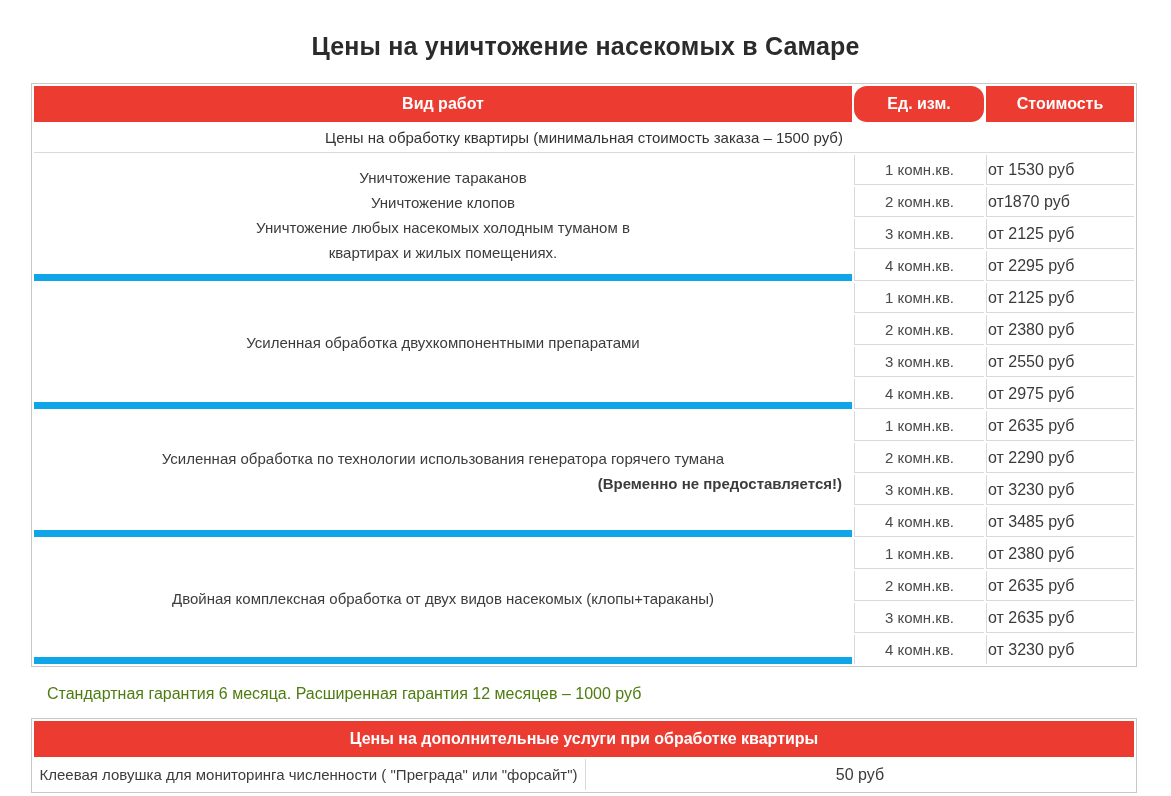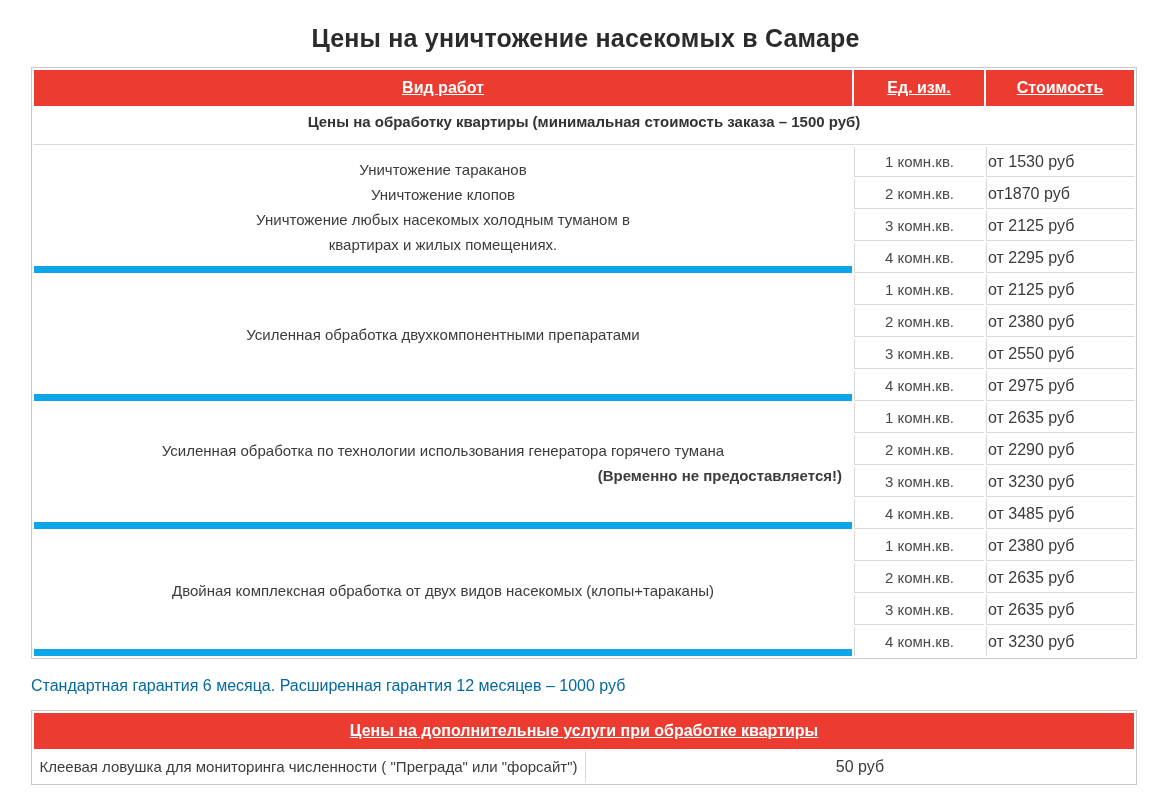--- a/index.html
+++ b/index.html
@@ -10,21 +10,21 @@
     color: #333333;
   }
   .page {
     width: 1171px;
     height: 796px;
     background: #ffffff;
     overflow: hidden;
     position: relative;
   }
   .page-title {
-    margin: 0;
+    margin: 8px;
     padding: 24px 0 14px 0;
     text-align: center;
     font-size: 25px;
     font-weight: bold;
     color: #2b2b2b;
     letter-spacing: 0.2px;
   }
   table.price-table {
     margin-left: 31px;
     width: 1106px;
@@ -33,29 +33,28 @@
     border-spacing: 2px;
     table-layout: fixed;
   }
   th.red-head {
     background: #ec3c31;
     color: #ffffff;
     font-size: 16px;
     font-weight: bold;
     padding: 9px 4px;
     text-align: center;
-    text-decoration: underline;
-  }
-  th.col-unit  { width: 122px; }
+  }
+  th.col-unit  { width: 122px; border-radius: 13px; }
   th.col-price { width: 140px; margin-left: 48px; }
   td.section-cell {
     text-align: center;
-    font-weight: bold;
-    font-size: 15px;
-    padding: 5px 4px 14px 4px;
+    font-weight: normal;
+    font-size: 15px;
+    padding: 5px 4px 6px 4px;
     border-bottom: 1px solid #d9d9d9;
     color: #333333;
   }
   td.desc-cell {
     text-align: center;
     vertical-align: middle;
     font-size: 15px;
     line-height: 25px;
     color: #3c3c3c;
     border-bottom: 7px solid #0ea5e9;
@@ -76,23 +75,23 @@
     width: 140px;
     height: 27px;
     vertical-align: middle;
     font-size: 16px;
     color: #3a3a3a;
     border-left: 1px solid #d9d9d9;
     border-bottom: 1px solid #d9d9d9;
   }
   tbody tr:last-child td { border-bottom: none; }
   .note {
-    margin: 18px 0 15px 31px;
-    font-size: 16px;
-    color: #0369a1;
+    margin: 18px 0 15px 47px;
+    font-size: 16px;
+    color: #4d7c0f;
   }
   table.extras-table {
     margin-left: 31px;
     width: 1106px;
     border: 1px solid #c9c9c9;
     border-collapse: separate;
     border-spacing: 2px;
     table-layout: fixed;
   }
   td.service-cell {

